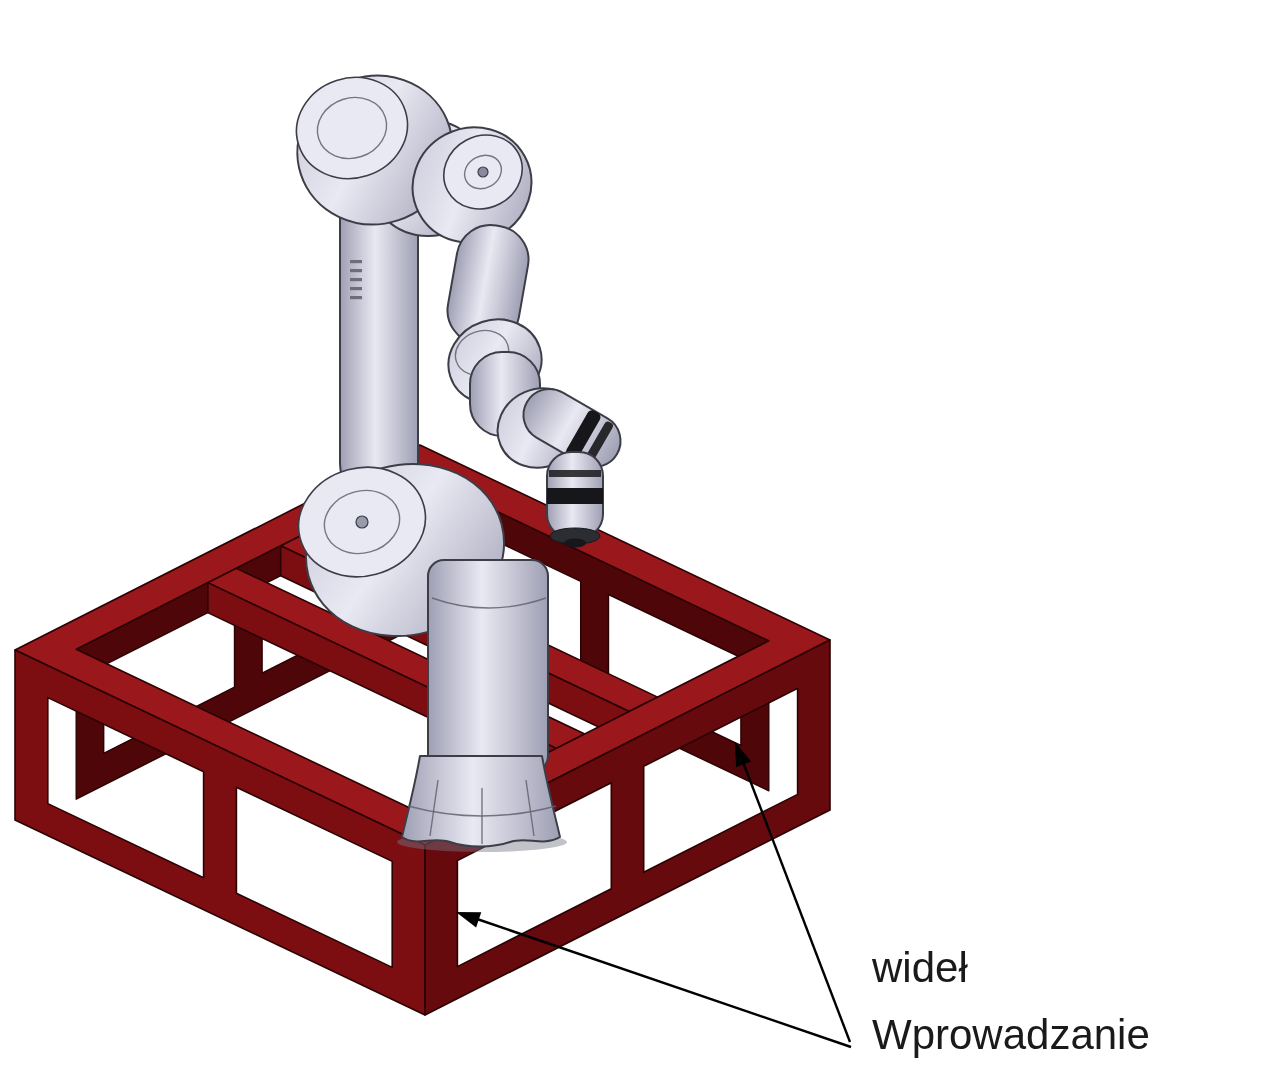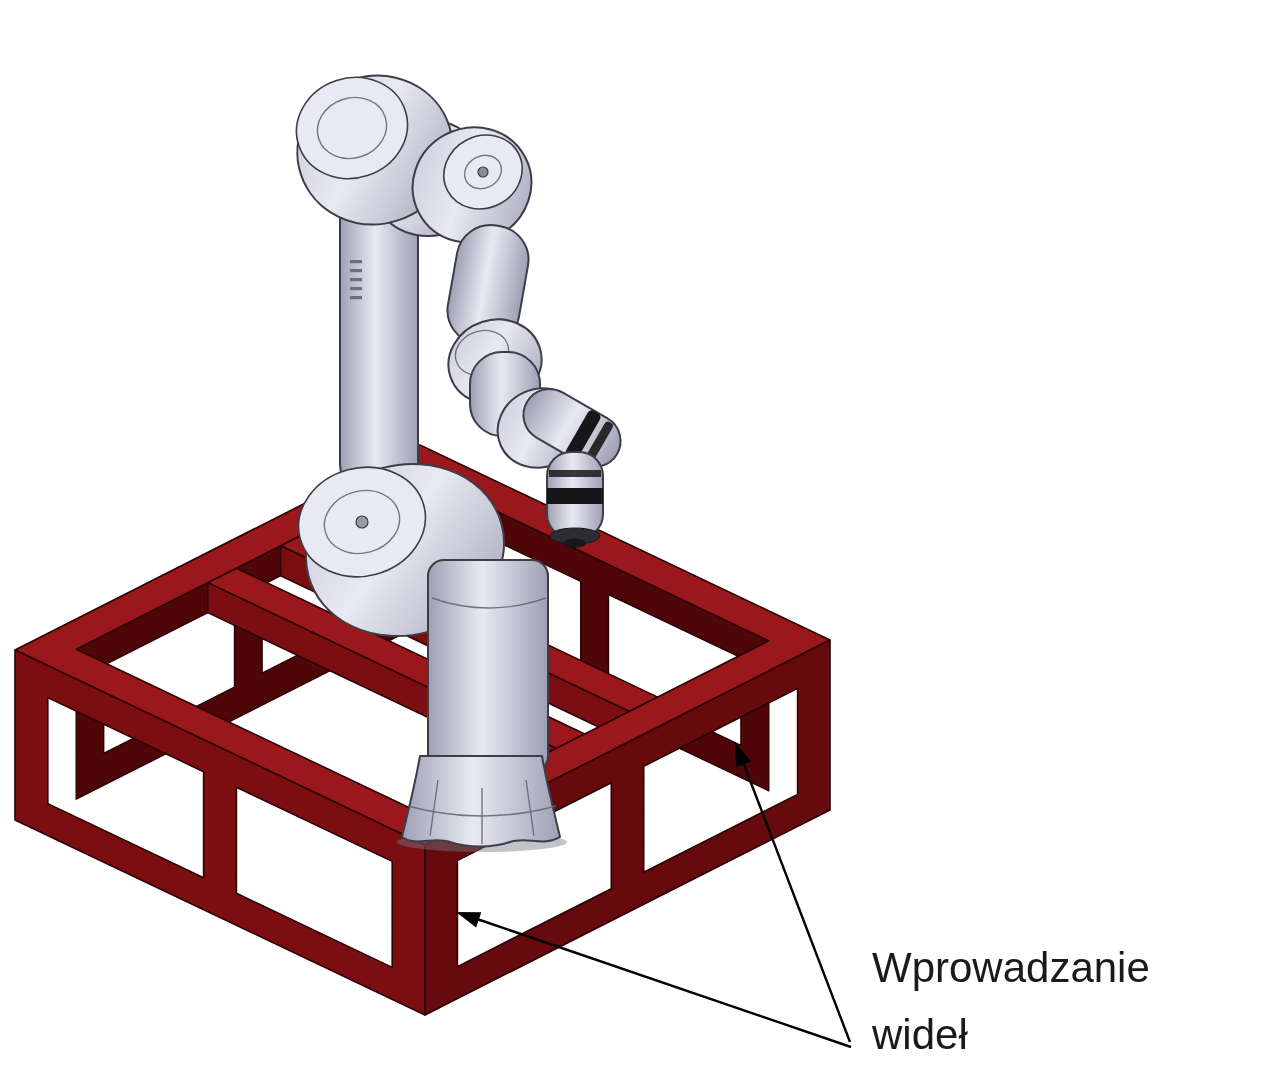--- a/index.html
+++ b/index.html
@@ -152,16 +152,16 @@
 
     <g>
       <path class="leader" d="M743,762 L850,1042"></path>
       <polygon class="arrow" points="735,742 736.1,767.3 751.1,761.5"></polygon>
       <path class="leader" d="M477,919 L851,1047"></path>
       <polygon class="arrow" points="456,912 476.1,927.4 481.3,912.2"></polygon>
     </g>
   </svg>
 
   <div class="annotation">
+    <div>wideł</div>
     <div>Wprowadzanie</div>
-    <div>wideł</div>
   </div>
 </div>
 
 </body></html>

